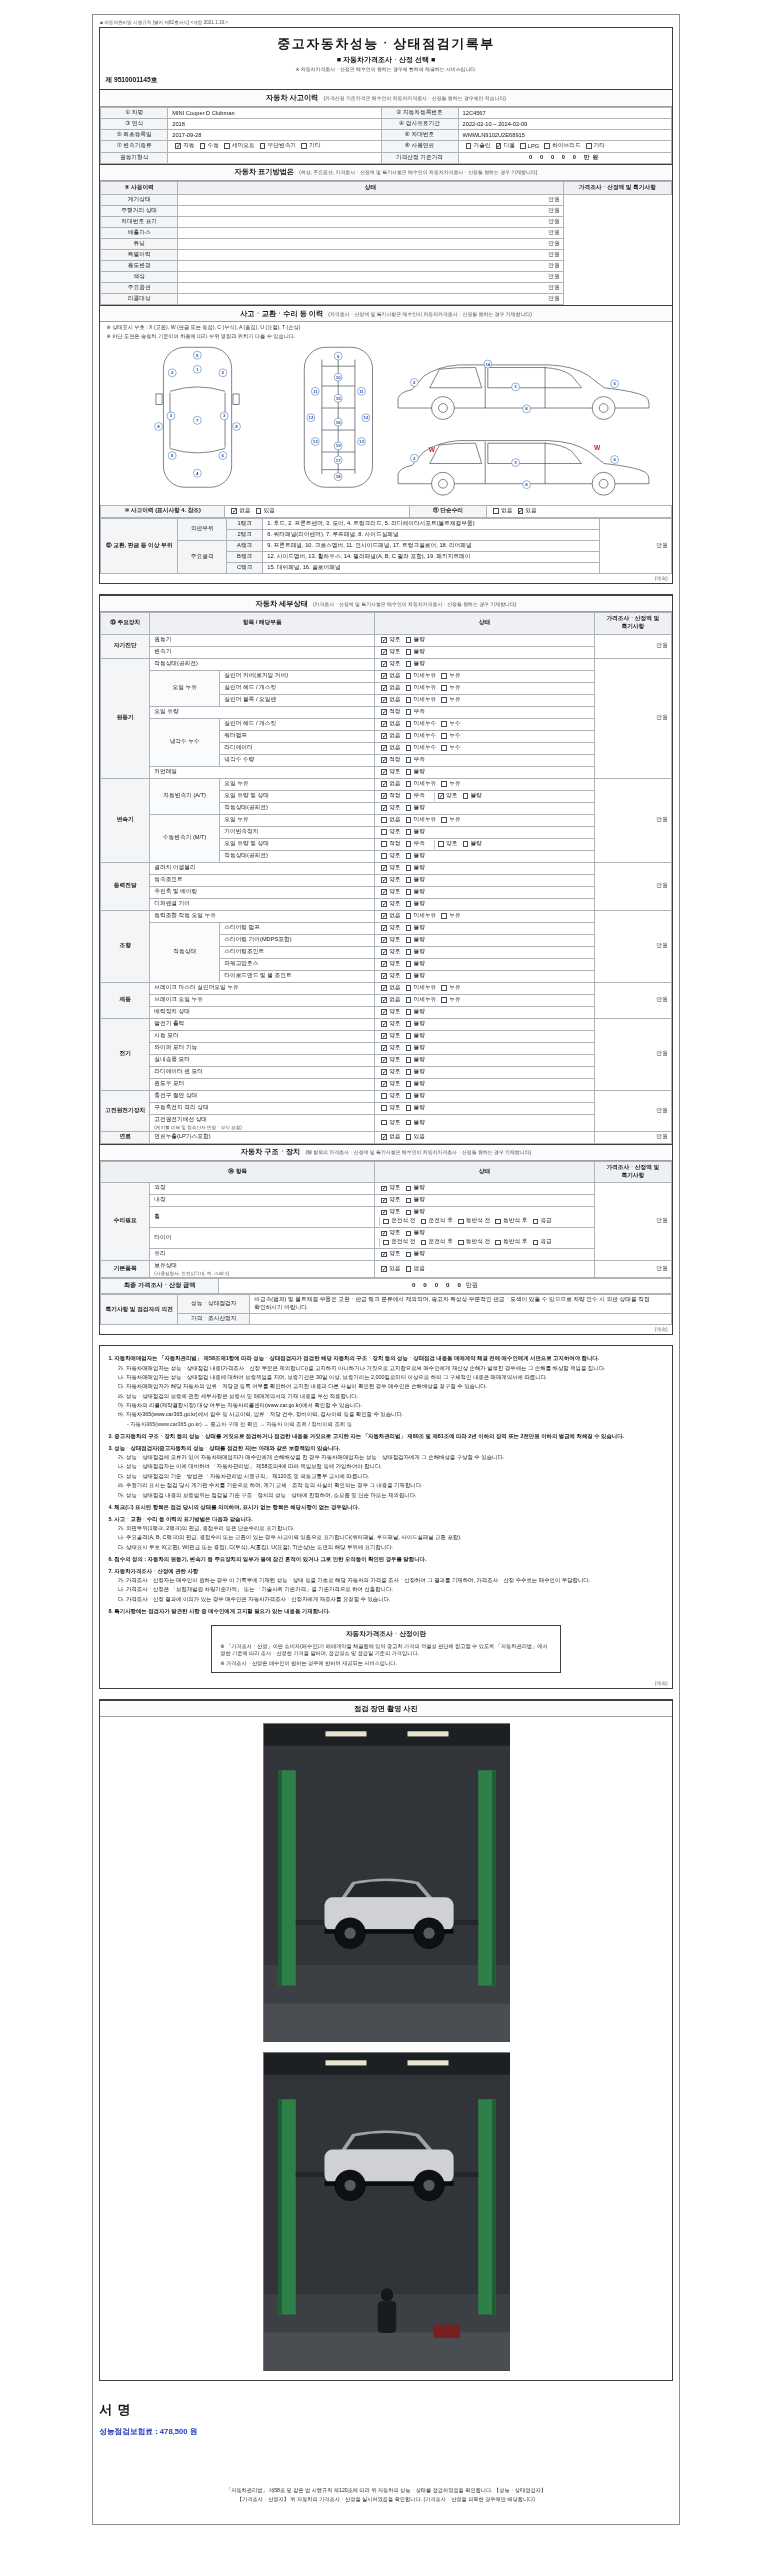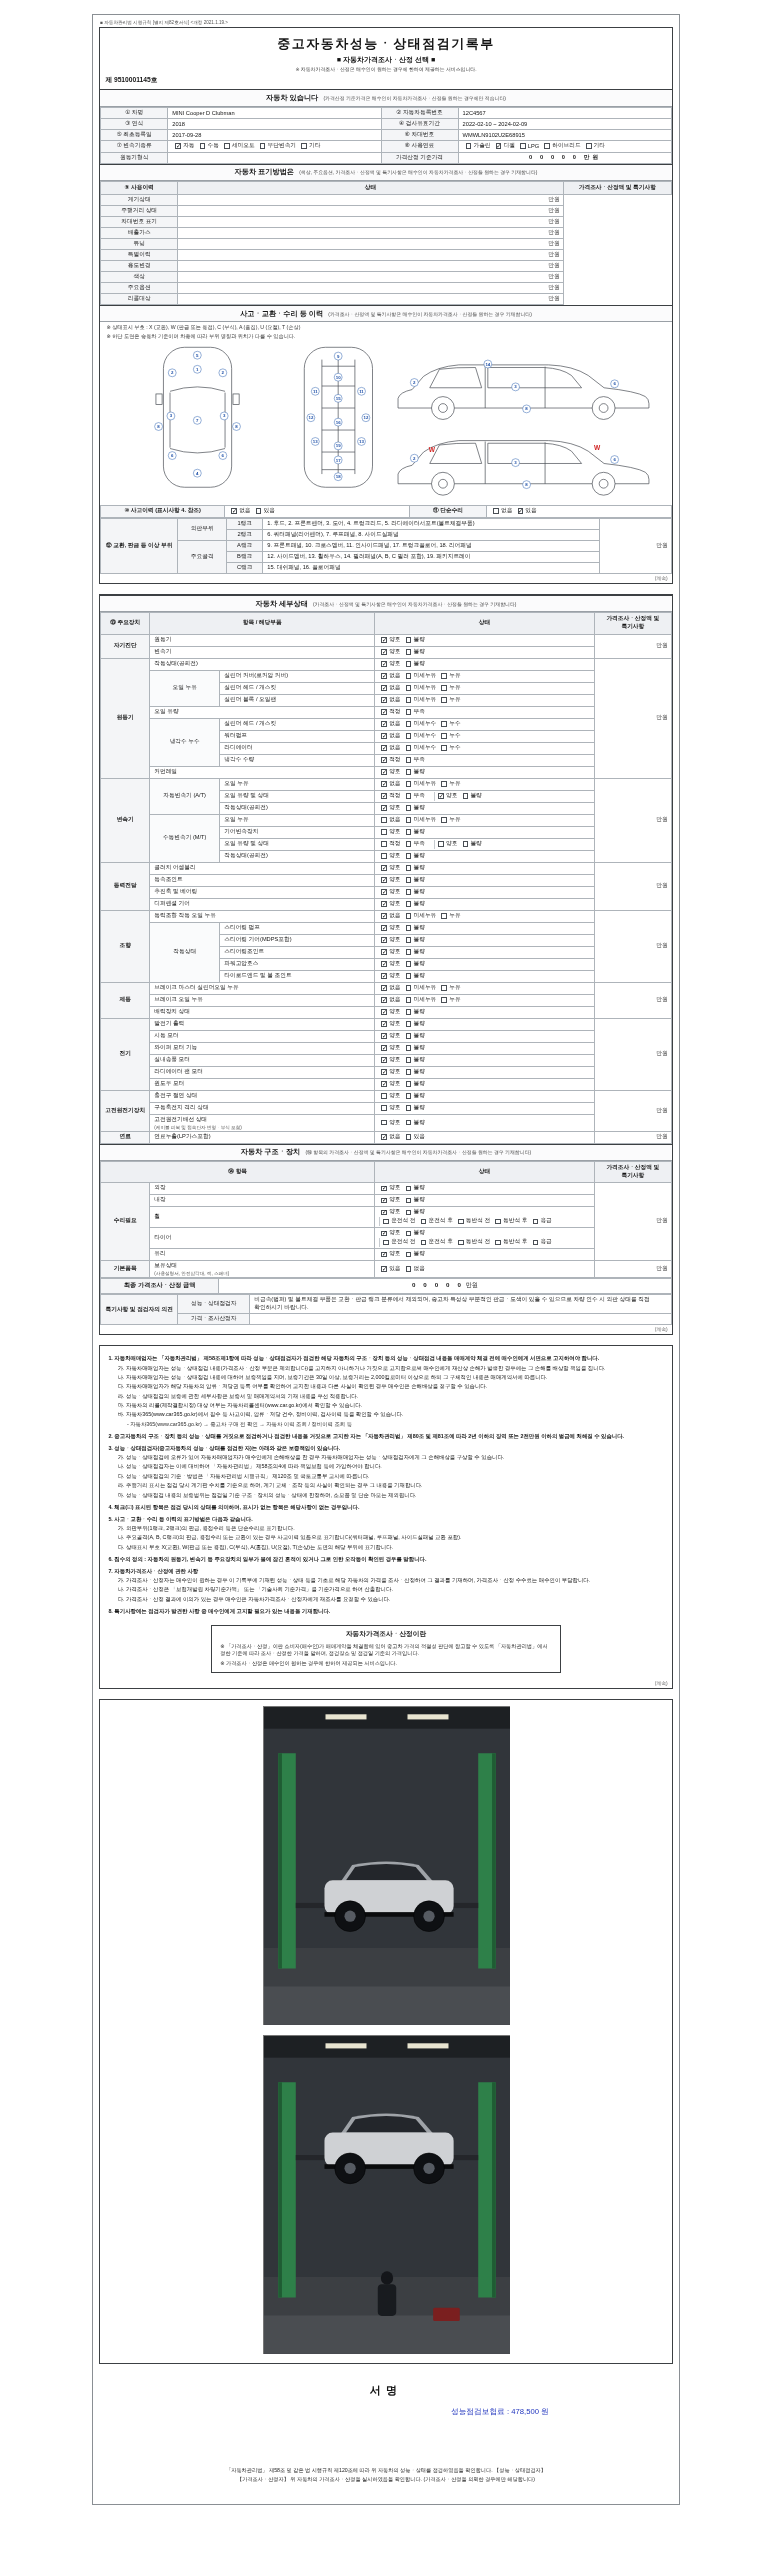--- a/index.html
+++ b/index.html
@@ -41,43 +41,43 @@
 .notes div{margin-top:1px}
 .notes .n0{margin-top:3.6px;font-weight:bold}
 .notes .n1{padding-left:9.3px}
 .notes .n2{padding-left:18.5px;color:#333}
 .infobox{width:350px;margin:8.2px auto 6.2px;border:0.8px solid #3c4043;padding:4.1px 8.2px}
 .infobox h4{margin:0 0 3.1px;text-align:center;font-size:6.7px}
 .infobox .il{font-size:5.2px;line-height:1.5;color:#222;margin-top:1.5px}
 .photos{padding:6.2px 0 9.3px;display:flex;flex-direction:column;align-items:center;gap:9.3px}
 .photo{width:247px;height:319px;border:0.5px solid #777;background:#222}
 .signsec{padding:5.2px 0 3.1px}
-.signsec h3{text-align:center;font-size:11px;letter-spacing:5.2px;margin:4.1px 0 8.2px;font-weight:bold}
-.premium{text-align:right;padding-right:124px;font-size:7.7px;font-weight:normal;color:#2337bf}
+.signsec h3{text-align:left;font-size:13px;letter-spacing:5.2px;margin:4.1px 0 8.2px;font-weight:bold}
+.premium{text-align:left;padding-right:124px;font-size:7.7px;font-weight:bold;color:#2337bf}
 .signlines{margin-top:49px;text-align:center;font-size:5.2px;line-height:1.8;color:#222;padding-bottom:4.1px}
 .hist-cell{background:#f4f5f7;text-align:center;font-weight:bold}
 </style>
 </head>
 <body>
 
 <div class="page">
 <div class="outer">
 
 <div class="formref">■ 자동차관리법 시행규칙 [별지 제82호서식] &lt;개정 2021.1.19.&gt;</div>
 
 <div class="box">
   <div class="hdr">
     <h1>중고자동차성능ㆍ상태점검기록부</h1>
     <div class="sub">■ 자동차가격조사ㆍ산정 선택 ■</div>
     <div class="subnote">※ 자동차가격조사ㆍ산정은 매수인이 원하는 경우에 한하여 제공하는 서비스입니다.</div>
   </div>
   <div class="docno">제 9510001145호</div>
 
   <div class="sec-title">
-    <span>자동차 있습니다</span>
+    <span>자동차 사고이력</span>
     <span class="note">(가격산정 기준가격은 매수인이 자동차가격조사ㆍ산정을 원하는 경우에만 적습니다)</span>
   </div>
   <table class="tbl">
     <colgroup>
             <col style="width:67px">
             <col>
             <col style="width:77px">
             <col>
           </colgroup>
     <tbody>
@@ -1103,20 +1103,23 @@
   <div class="infobox">
     <h4>자동차가격조사ㆍ산정이란</h4>
     <div class="il">※ 「가격조사ㆍ산정」이란 소비자(매수인)가 매매계약을 체결함에 있어 중고차 가격의 적절성 판단에 참고할 수 있도록 「자동차관리법」에서 정한 기준에 따라 조사ㆍ산정한 가격을 말하며, 점검장소 및 점검일 기준의 가격입니다.</div>
     <div class="il">※ 가격조사ㆍ산정은 매수인이 원하는 경우에 한하여 제공되는 서비스입니다.</div>
   </div>
 
   <div class="cont">(계속)</div>
 </div>
 
 <div class="box">
+  <div class="sec-title">
+    <span>점검 장면 촬영 사진</span>
+  </div>
   <div class="photos">
     <div class="photo" id="photo-1"><svg viewBox="0 0 480 620" width="246" height="318" xmlns="http://www.w3.org/2000/svg">
               <rect width="480" height="620" fill="#26292d"></rect>
               <rect width="480" height="470" fill="#31353a"></rect>
               <rect width="480" height="42" fill="#1d2023"></rect>
               <rect x="120" y="14" width="80" height="10" fill="#e8e4d0"></rect>
               <rect x="280" y="14" width="80" height="10" fill="#e8e4d0"></rect>
               <rect y="470" width="480" height="150" fill="#3c3f43"></rect>
               <rect y="545" width="480" height="75" fill="#4a4d51"></rect>
               <rect x="28" y="90" width="34" height="420" fill="#2e8049"></rect>

